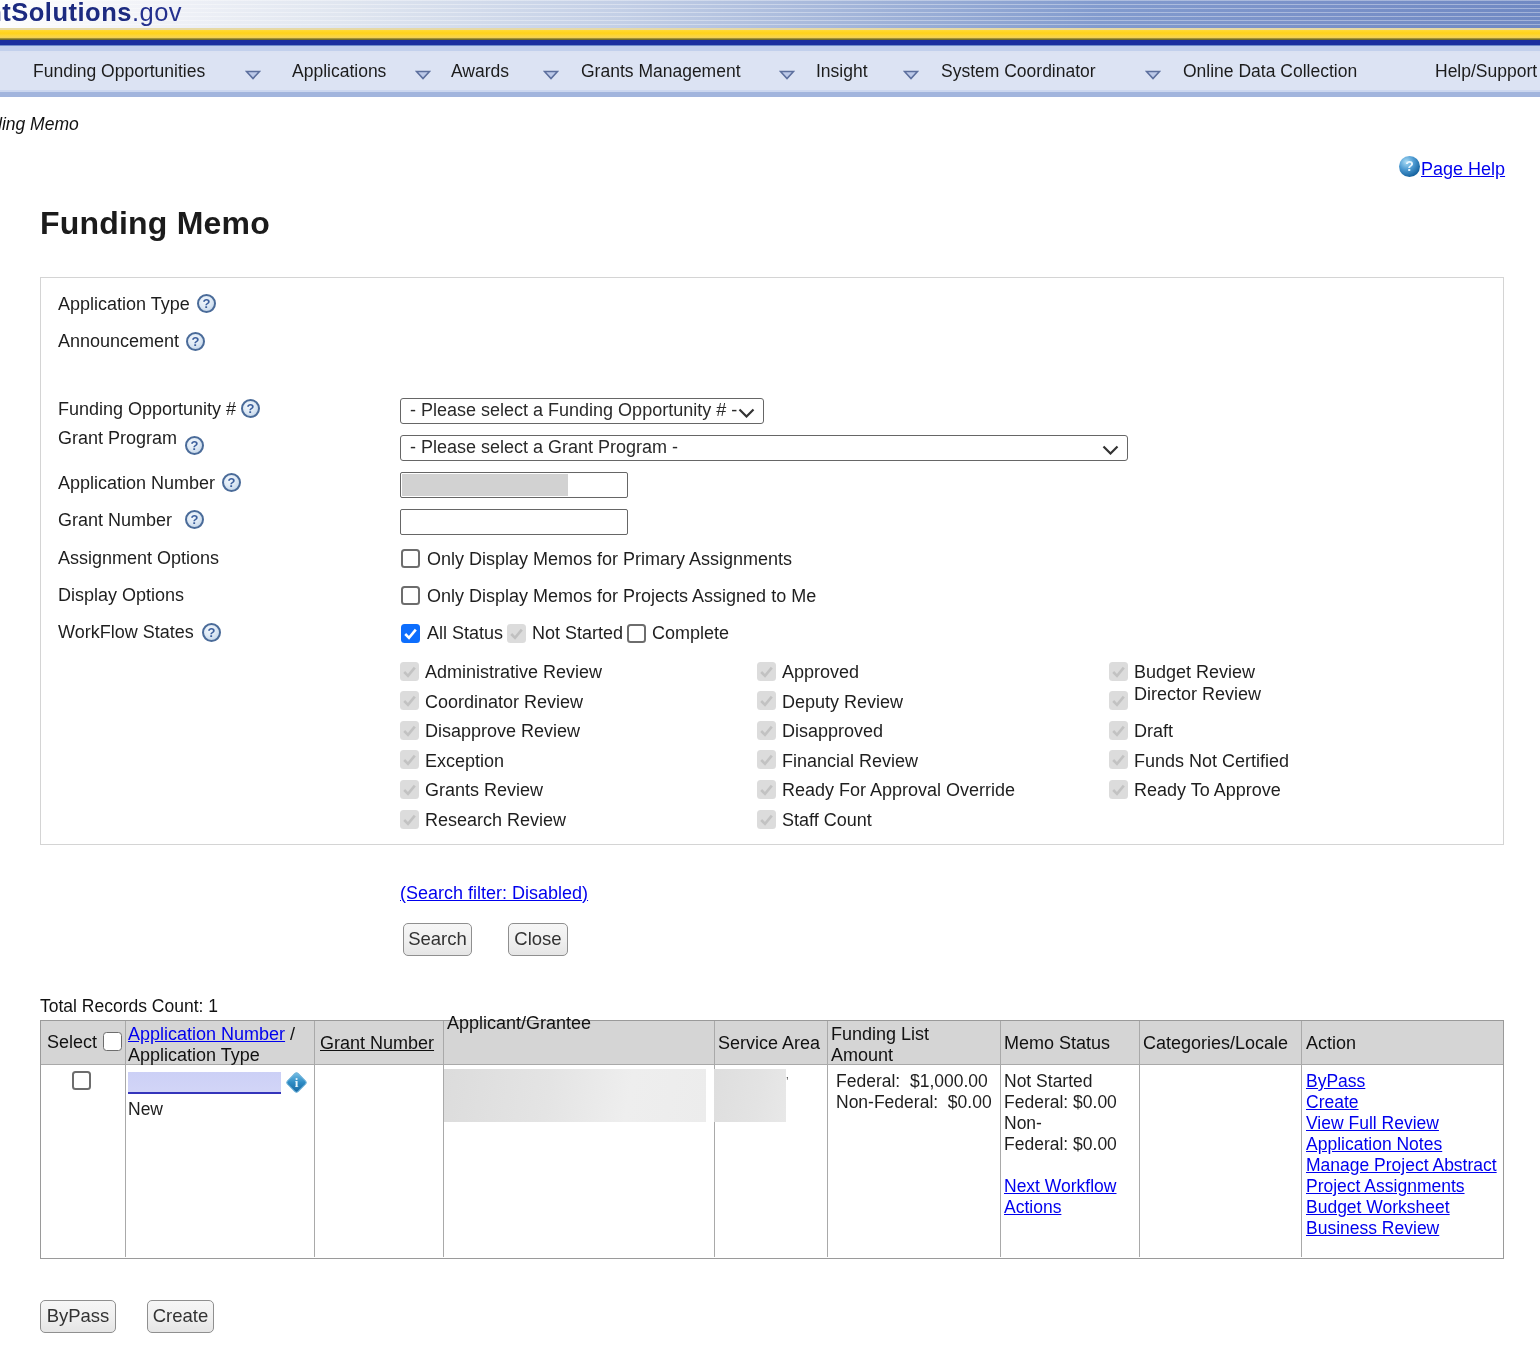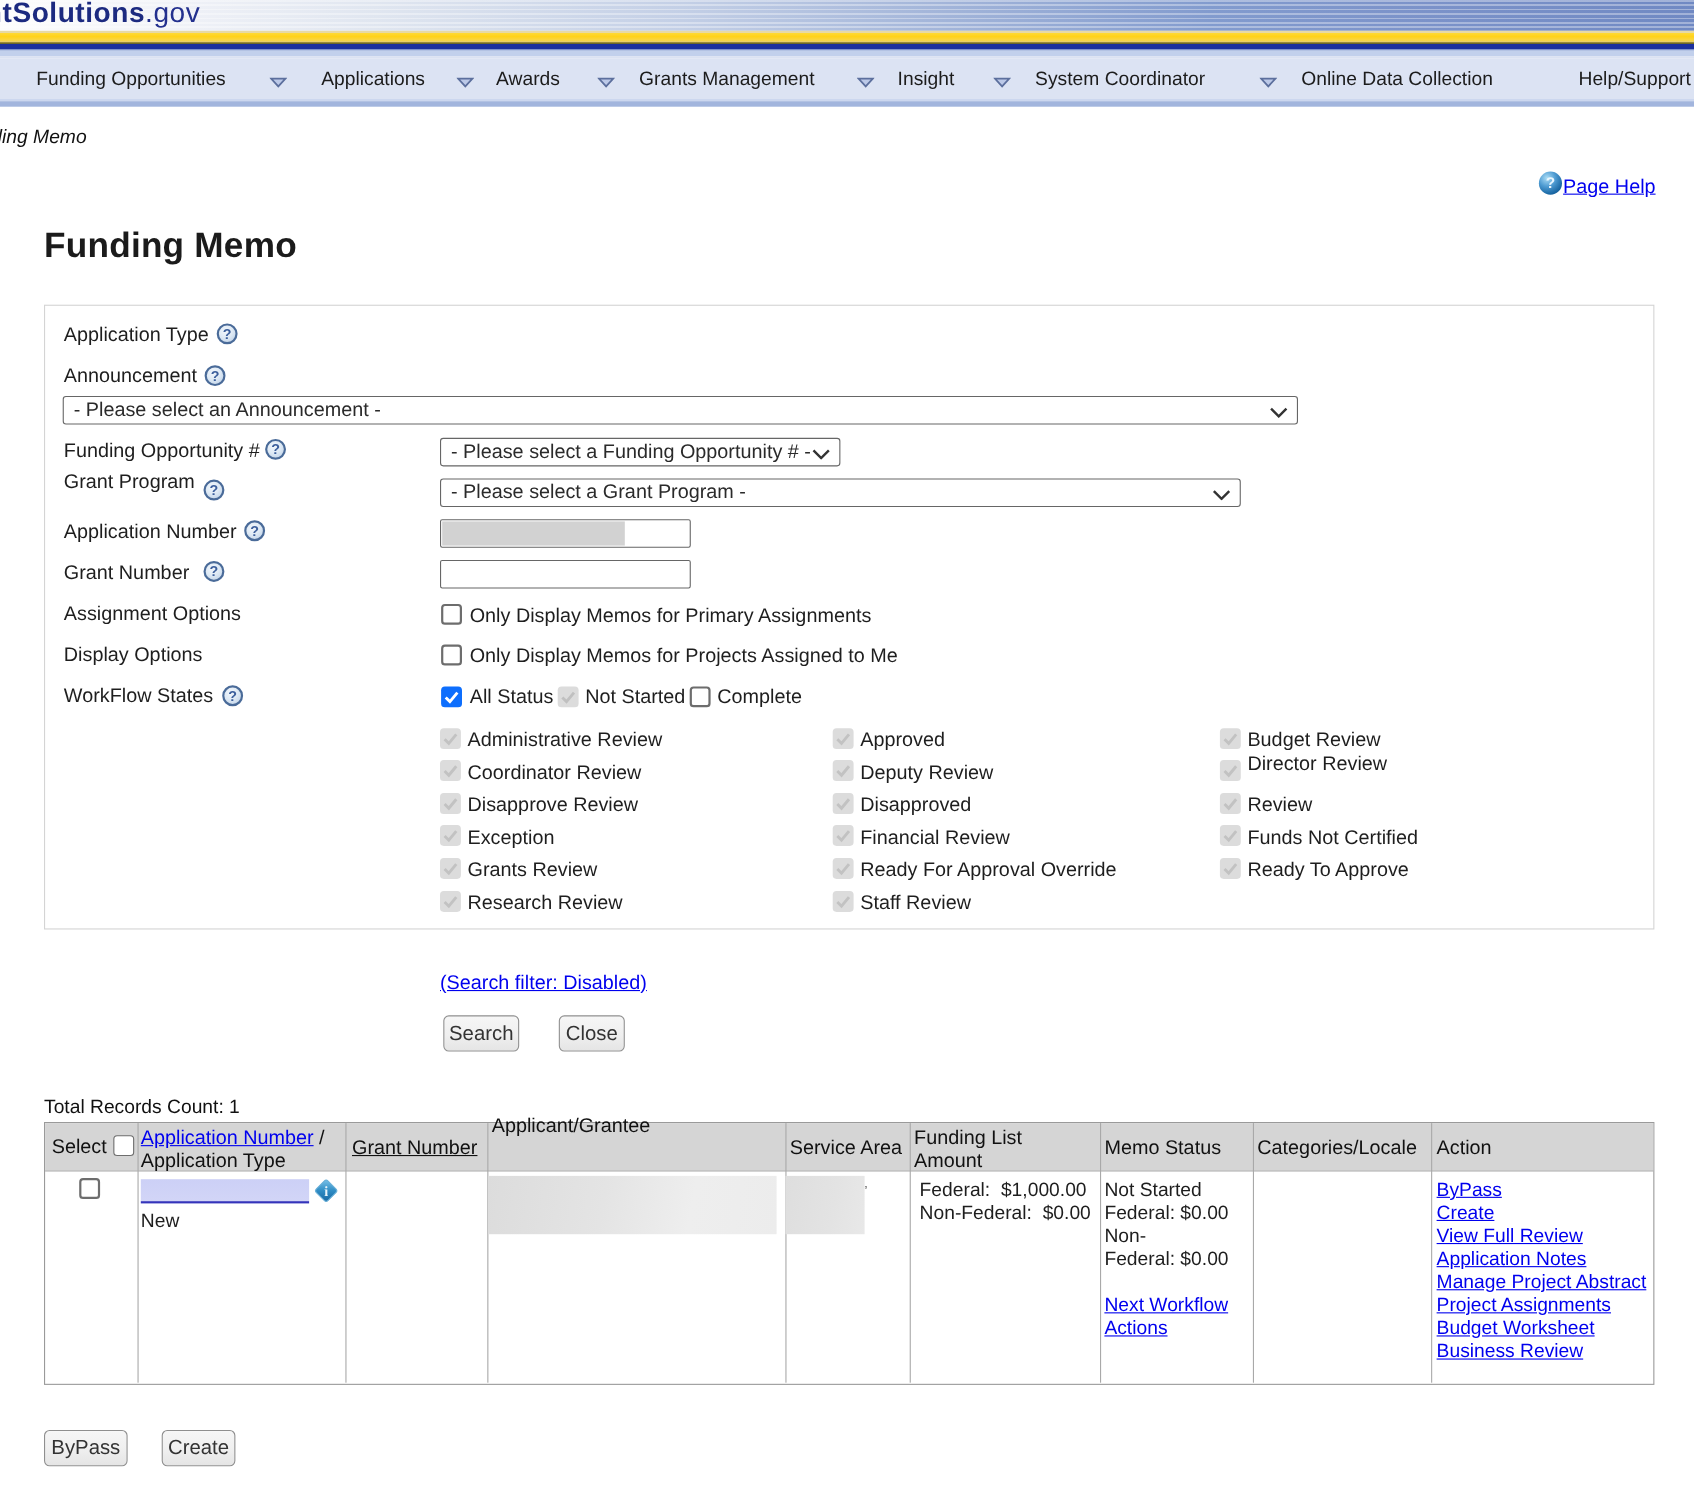--- a/index.html
+++ b/index.html
@@ -117,24 +117,20 @@
     </div>
   <h1>Funding Memo</h1>
 
   <div class="abs" id="formbox"></div>
 
   <span class="lbl" style="left:58px; top:294px">Application Type</span>
   <span class="qico" style="left:197px; top:294px">?</span>
 
   <span class="lbl" style="left:58px; top:331px">Announcement</span>
   <span class="qico" style="left:186px; top:332px">?</span>
-  <div class="sel" style="left:57px; top:360px; width:1123px">- Please select an Announcement -
-    <svg width="17" height="10">
-        <path d="M1.5 1.5 L8.5 8.5 L15.5 1.5" fill="none" stroke="#333" stroke-width="2.2"></path>
-      </svg></div>
 
   <span class="lbl" style="left:58px; top:399px">Funding Opportunity #</span>
   <span class="qico" style="left:241px; top:399px">?</span>
   <div class="sel" style="left:400px; top:398px; width:364px">- Please select a Funding Opportunity # -
     <svg width="17" height="10">
         <path d="M1.5 1.5 L8.5 8.5 L15.5 1.5" fill="none" stroke="#333" stroke-width="2.2"></path>
       </svg></div>
 
   <span class="lbl" style="left:58px; top:428px">Grant Program</span>
   <span class="qico" style="left:185px; top:436px">?</span>
@@ -222,21 +218,21 @@
       <svg width="19" height="19">
         <path d="M4.2 10 L8 13.8 L14.8 5.6" fill="none" stroke="#c2c2c2" stroke-width="2.6"></path>
       </svg>
     </span>
   <span class="cbl" style="left:782px; top:721.2px">Disapproved</span>
   <span class="cb dis" style="left:1109px; top:720.7px">
       <svg width="19" height="19">
         <path d="M4.2 10 L8 13.8 L14.8 5.6" fill="none" stroke="#c2c2c2" stroke-width="2.6"></path>
       </svg>
     </span>
-  <span class="cbl" style="left:1134px; top:721.2px">Review</span>
+  <span class="cbl" style="left:1134px; top:721.2px">Draft</span>
   <span class="cb dis" style="left:400px; top:750.3000000000001px">
       <svg width="19" height="19">
         <path d="M4.2 10 L8 13.8 L14.8 5.6" fill="none" stroke="#c2c2c2" stroke-width="2.6"></path>
       </svg>
     </span>
   <span class="cbl" style="left:425px; top:750.8000000000001px">Exception</span>
   <span class="cb dis" style="left:757px; top:750.3000000000001px">
       <svg width="19" height="19">
         <path d="M4.2 10 L8 13.8 L14.8 5.6" fill="none" stroke="#c2c2c2" stroke-width="2.6"></path>
       </svg>
@@ -270,21 +266,21 @@
       <svg width="19" height="19">
         <path d="M4.2 10 L8 13.8 L14.8 5.6" fill="none" stroke="#c2c2c2" stroke-width="2.6"></path>
       </svg>
     </span>
   <span class="cbl" style="left:425px; top:810.0000000000001px">Research Review</span>
   <span class="cb dis" style="left:757px; top:809.5000000000001px">
       <svg width="19" height="19">
         <path d="M4.2 10 L8 13.8 L14.8 5.6" fill="none" stroke="#c2c2c2" stroke-width="2.6"></path>
       </svg>
     </span>
-  <span class="cbl" style="left:782px; top:810.0000000000001px">Staff Review</span>
+  <span class="cbl" style="left:782px; top:810.0000000000001px">Staff Count</span>
 
   <a class="abs" id="srchlink" href="#">(Search filter: Disabled)</a>
   <div class="btn" style="left:403px; top:923px; width:69px; line-height:30px">Search</div>
   <div class="btn" style="left:508px; top:923px; width:60px; line-height:30px">Close</div>
   <div class="abs" id="totrec">Total Records Count: 1</div>
   <div class="abs" id="tbl">
     <div class="abs" style="left:0; top:0; width:1462px; height:43px; background:#d5d5d5"></div>
     <div class="abs" style="left:0; top:43px; width:1462px; height:1px; background:#a9a9a9"></div>
     <div class="abs" style="left:84px; top:0; width:1px; height:236px; background:#a9a9a9"></div>
     <div class="abs" style="left:272.5px; top:0; width:1px; height:236px; background:#a9a9a9"></div>

